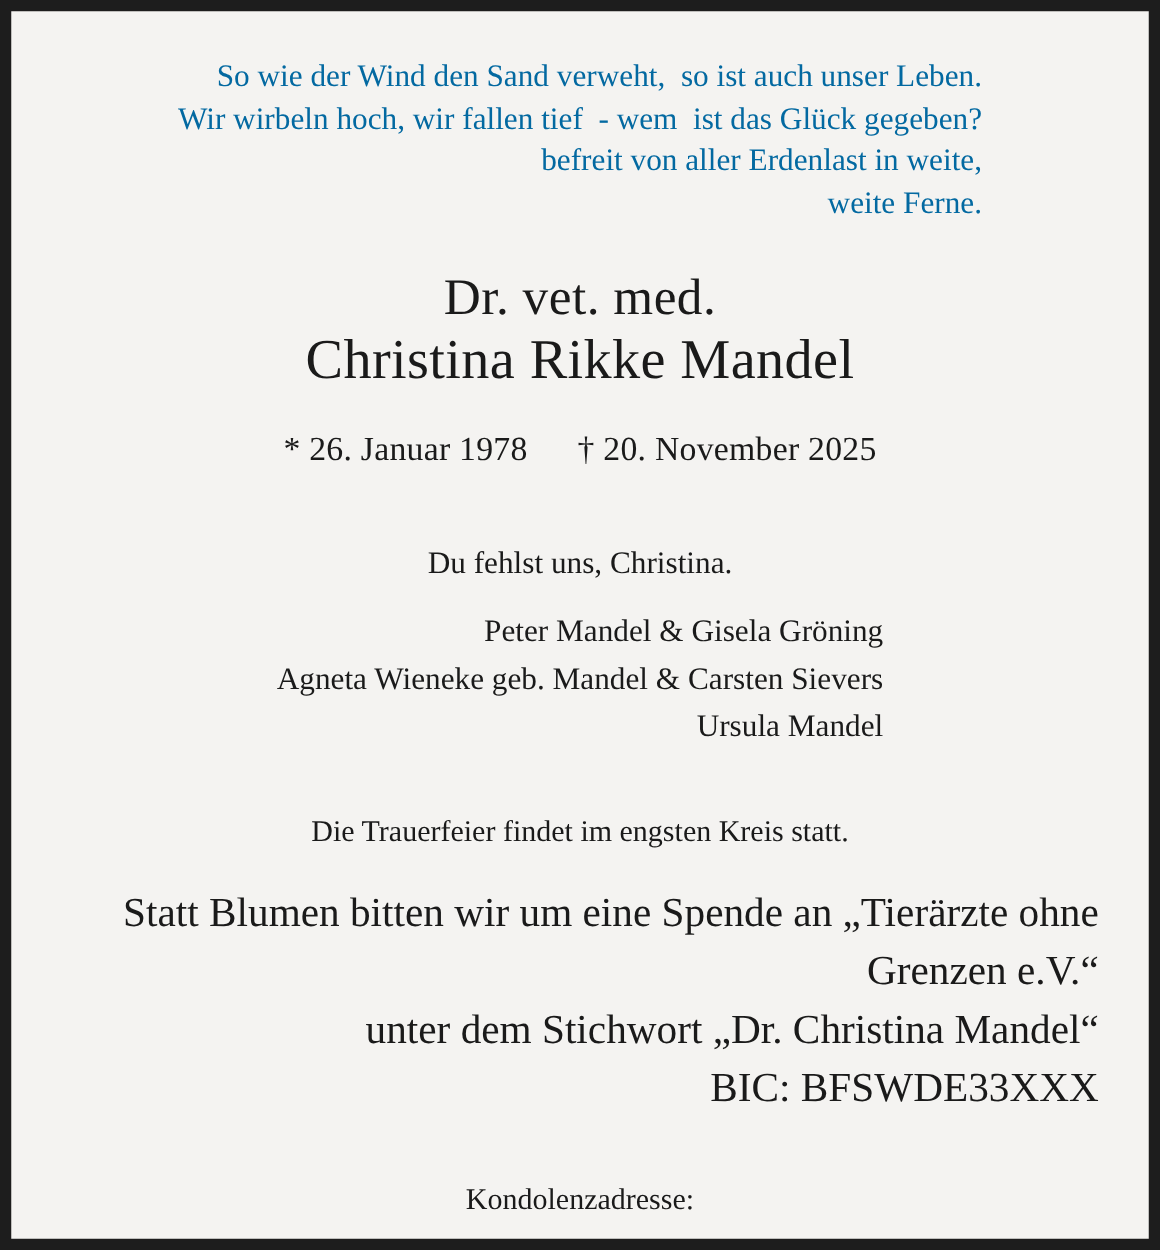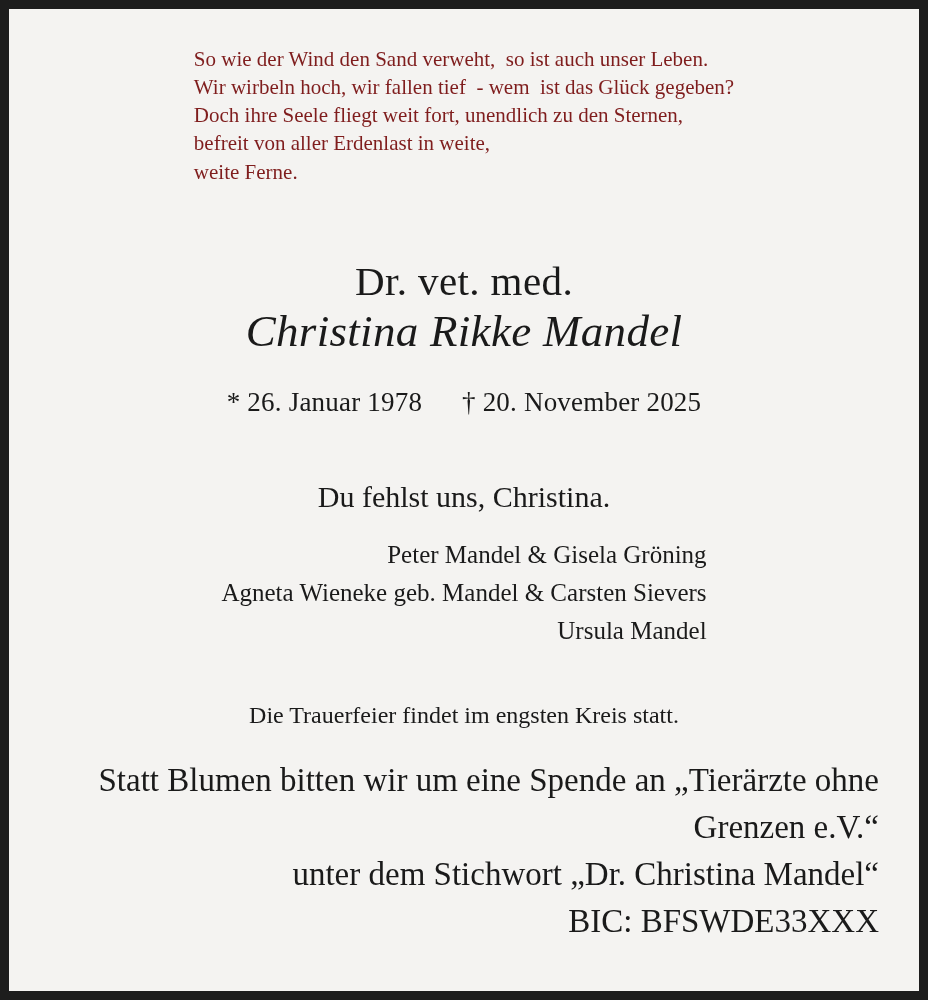--- a/index.html
+++ b/index.html
@@ -19,57 +19,56 @@
     width: 928px;
     height: 1000px;
     border: 9px solid #1d1d1d;
     background: #f4f3f1;
     padding: 30px 40px 0 40px;
     display: flex;
     flex-direction: column;
     align-items: center;
   }
   .poem {
-    text-align: left;
-    font-size: 21px;
+    text-align: right;
+    font-size: 25px;
     line-height: 1.34;
     margin-top: 6px;
-    color: #7f1d1d;
+    color: #0369a1;
   }
   .poem div {
     white-space: pre;
   }
   .name-block {
     text-align: center;
-    margin-top: 71px;
+    margin-top: 34px;
   }
   .name-title {
     font-size: 41px;
     line-height: 1.18;
     letter-spacing: 0.4px;
   }
   .name-main {
     font-size: 45px;
     line-height: 1.16;
     letter-spacing: 0.3px;
-    font-style: italic;
   }
   .dates {
     text-align: center;
     font-size: 27px;
     margin-top: 30px;
     letter-spacing: 0.2px;
   }
   .dates .gap {
     display: inline-block;
     width: 26px;
   }
   .farewell {
     text-align: center;
-    font-size: 30px;
+    font-size: 25px;
     margin-top: 62px;
   }
   .family {
     text-align: right;
     font-size: 25px;
     line-height: 1.52;
     margin-top: 22px;
   }
   .ceremony {
     text-align: right;
@@ -90,21 +89,20 @@
   }
 </style>
 </head>
 <body>
 
 <div class="obituary-frame">
 
   <div class="poem">
     <div>So wie der Wind den Sand verweht,  so ist auch unser Leben.</div>
     <div>Wir wirbeln hoch, wir fallen tief  - wem  ist das Glück gegeben?</div>
-    <div>Doch ihre Seele fliegt weit fort, unendlich zu den Sternen,</div>
     <div>befreit von aller Erdenlast in weite,</div>
     <div>weite Ferne.</div>
   </div>
 
   <div class="name-block">
     <div class="name-title">Dr. vet. med.</div>
     <div class="name-main">Christina Rikke Mandel</div>
   </div>
 
   <div class="dates">

